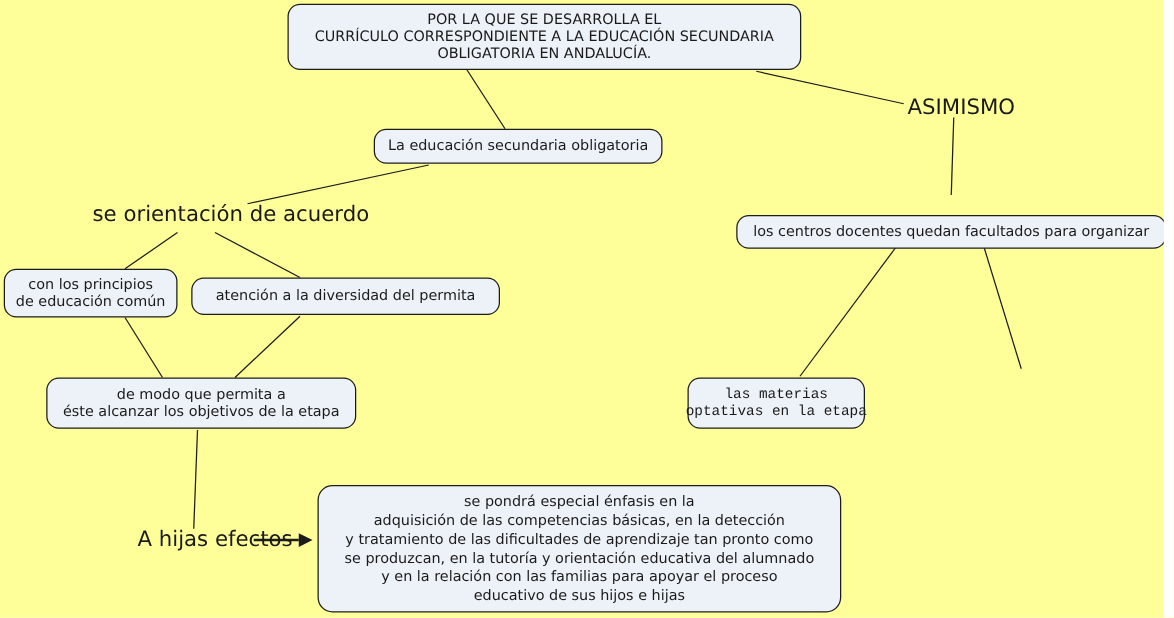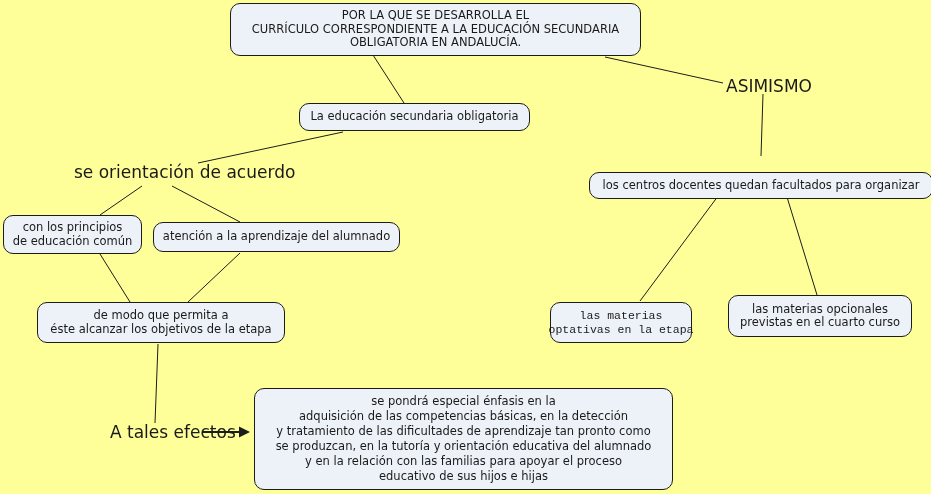--- a/index.html
+++ b/index.html
@@ -38,21 +38,21 @@
 
   .link-label {
     position: absolute;
     font-size: 17px;
     line-height: 14px;
     white-space: nowrap;
     text-align: left;
     cursor: default;
   }
 
-  .node.big { line-height: 15px; }
+  .node.big { line-height: 15px; border-radius: 12px; }
 </style>
 </head>
 <body>
 
 <div class="canvas">
 
   <svg class="wires" viewBox="0 0 939 494" xmlns="http://www.w3.org/2000/svg">
     <g stroke="#1c1c1c" stroke-width="1" fill="none">
       <line x1="373" y1="55" x2="404" y2="103"></line>
       <line x1="605" y1="57" x2="723" y2="83"></line>
@@ -91,40 +91,36 @@
   <div class="node" style="left:589px; top:156px; width:344px; height:27px;margin-top:16px;">
     <span>los centros docentes quedan facultados para organizar</span>
   </div>
 
   <div class="node" style="left:3px; top:215px; width:139px; height:39px;">
     <span>con los principios
 de educación común</span>
   </div>
 
   <div class="node" style="left:153px; top:222px; width:247px; height:30px;">
-    <span>atención a la aprendizaje del alumnado</span>
+    <span>atención a la diversidad del permita</span>
   </div>
 
   <div class="node" style="left:37px; top:302px; width:248px; height:41px;text-align:center;">
     <span>de modo que permita a
 éste alcanzar los objetivos de la etapa</span>
   </div>
 
   <div class="node" style="left:550px; top:302px; width:142px; height:41px;font-family:Liberation Mono, monospace;">
     <span>las materias
 optativas en la etapa</span>
   </div>
 
-  <div class="node" style="left:728px; top:295px; width:184px; height:42px;">
-    <span>las materias opcionales
-previstas en el cuarto curso</span>
-  </div>
 
   <div class="link-label" style="left:110px; top:425px; width:90px;">
-    <span>A tales efectos</span>
+    <span>A hijas efectos</span>
   </div>
 
   <div class="node big" style="left:254px; top:388px; width:419px; height:102px;">
     <span>se pondrá especial énfasis en la
 adquisición de las competencias básicas, en la detección
 y tratamiento de las dificultades de aprendizaje tan pronto como
 se produzcan, en la tutoría y orientación educativa del alumnado
 y en la relación con las familias para apoyar el proceso
 educativo de sus hijos e hijas</span>
   </div>

